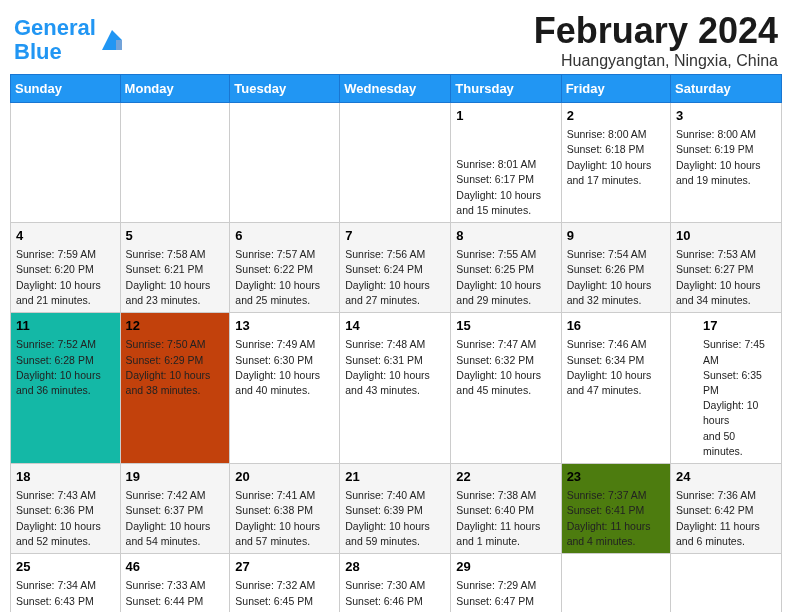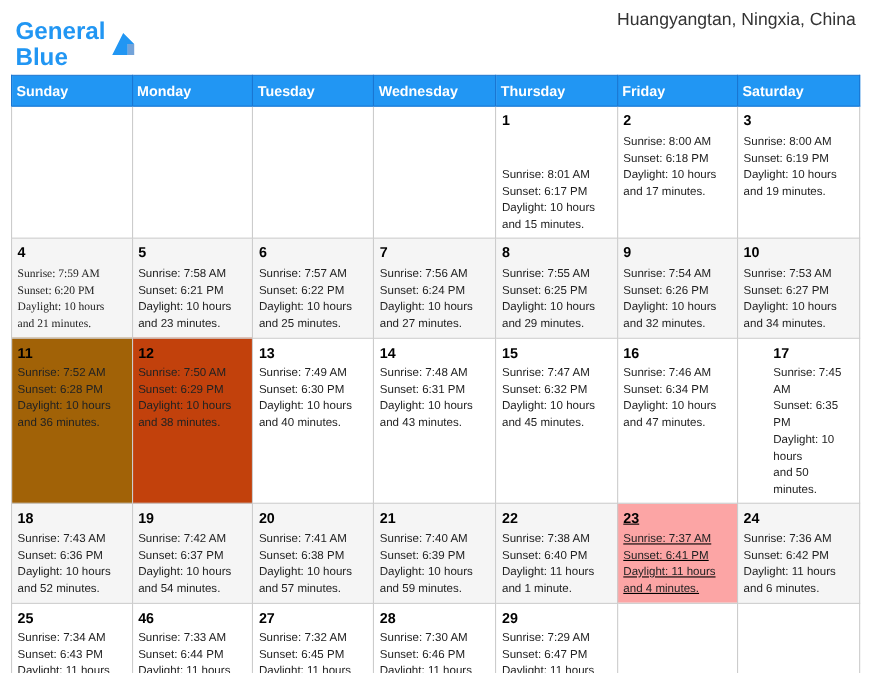--- a/index.html
+++ b/index.html
@@ -100,20 +100,21 @@
         <span>General</span><br>
         <span style="color:#2196F3;">Blue</span>
       </div>
     </div>
     <svg class="logo-icon" viewBox="0 0 28 28">
       <polygon points="4,24 14,4 24,14 18,14 18,24" fill="#2196F3"></polygon>
       <polygon points="18,14 24,14 24,24 18,24" fill="#1565C0" opacity="0.6"></polygon>
     </svg>
   </div>
   <div class="title-area">
+    <div class="calendar-title">February 2024</div>
     <div class="calendar-subtitle">Huangyangtan, Ningxia, China</div>
   </div>
 </div>
 
 <table class="calendar">
   <thead>
     <tr>
     <th>Sunday</th>
         <th>Monday</th>
         <th>Tuesday</th>
@@ -147,21 +148,21 @@
           <span class="day-number">3</span>
           <div class="day-info" style="white-space: pre-line;">Sunrise: 8:00 AM
 Sunset: 6:19 PM
 Daylight: 10 hours
 and 19 minutes.</div>
         </td>
       </tr>
       <tr>
         <td style="background: rgb(245, 245, 245);">
           <span class="day-number">4</span>
-          <div class="day-info" style="white-space: pre-line; font-family: Liberation Serif, serif;">Sunrise: 7:59 AM
+          <div class="day-info" style="white-space: pre-line;">Sunrise: 7:59 AM
 Sunset: 6:20 PM
 Daylight: 10 hours
 and 21 minutes.</div>
         </td>
         <td style="background: rgb(245, 245, 245);">
           <span class="day-number">5</span>
           <div class="day-info" style="white-space: pre-line;">Sunrise: 7:58 AM
 Sunset: 6:21 PM
 Daylight: 10 hours
 and 23 minutes.</div>
@@ -196,21 +197,21 @@
         </td>
         <td style="background: rgb(245, 245, 245);">
           <span class="day-number">10</span>
           <div class="day-info" style="white-space: pre-line;">Sunrise: 7:53 AM
 Sunset: 6:27 PM
 Daylight: 10 hours
 and 34 minutes.</div>
         </td>
       </tr>
       <tr>
-        <td style="background: #a16207; margin-top: 24px;">
+        <td style="background: #14b8a6; margin-top: 24px;">
           <span class="day-number">11</span>
           <div class="day-info" style="white-space: pre-line;">Sunrise: 7:52 AM
 Sunset: 6:28 PM
 Daylight: 10 hours
 and 36 minutes.</div>
         </td>
         <td style="background: #c2410c;">
           <span class="day-number">12</span>
           <div class="day-info" style="white-space: pre-line;">Sunrise: 7:50 AM
 Sunset: 6:29 PM
@@ -282,21 +283,21 @@
 Daylight: 10 hours
 and 59 minutes.</div>
         </td>
         <td style="background: rgb(245, 245, 245);">
           <span class="day-number">22</span>
           <div class="day-info" style="white-space: pre-line;">Sunrise: 7:38 AM
 Sunset: 6:40 PM
 Daylight: 11 hours
 and 1 minute.</div>
         </td>
-        <td style="background: #fca5a5; text-decoration: underline;">
+        <td style="background: #4d7c0f;">
           <span class="day-number">23</span>
           <div class="day-info" style="white-space: pre-line;">Sunrise: 7:37 AM
 Sunset: 6:41 PM
 Daylight: 11 hours
 and 4 minutes.</div>
         </td>
         <td style="background: rgb(245, 245, 245);">
           <span class="day-number">24</span>
           <div class="day-info" style="white-space: pre-line;">Sunrise: 7:36 AM
 Sunset: 6:42 PM

